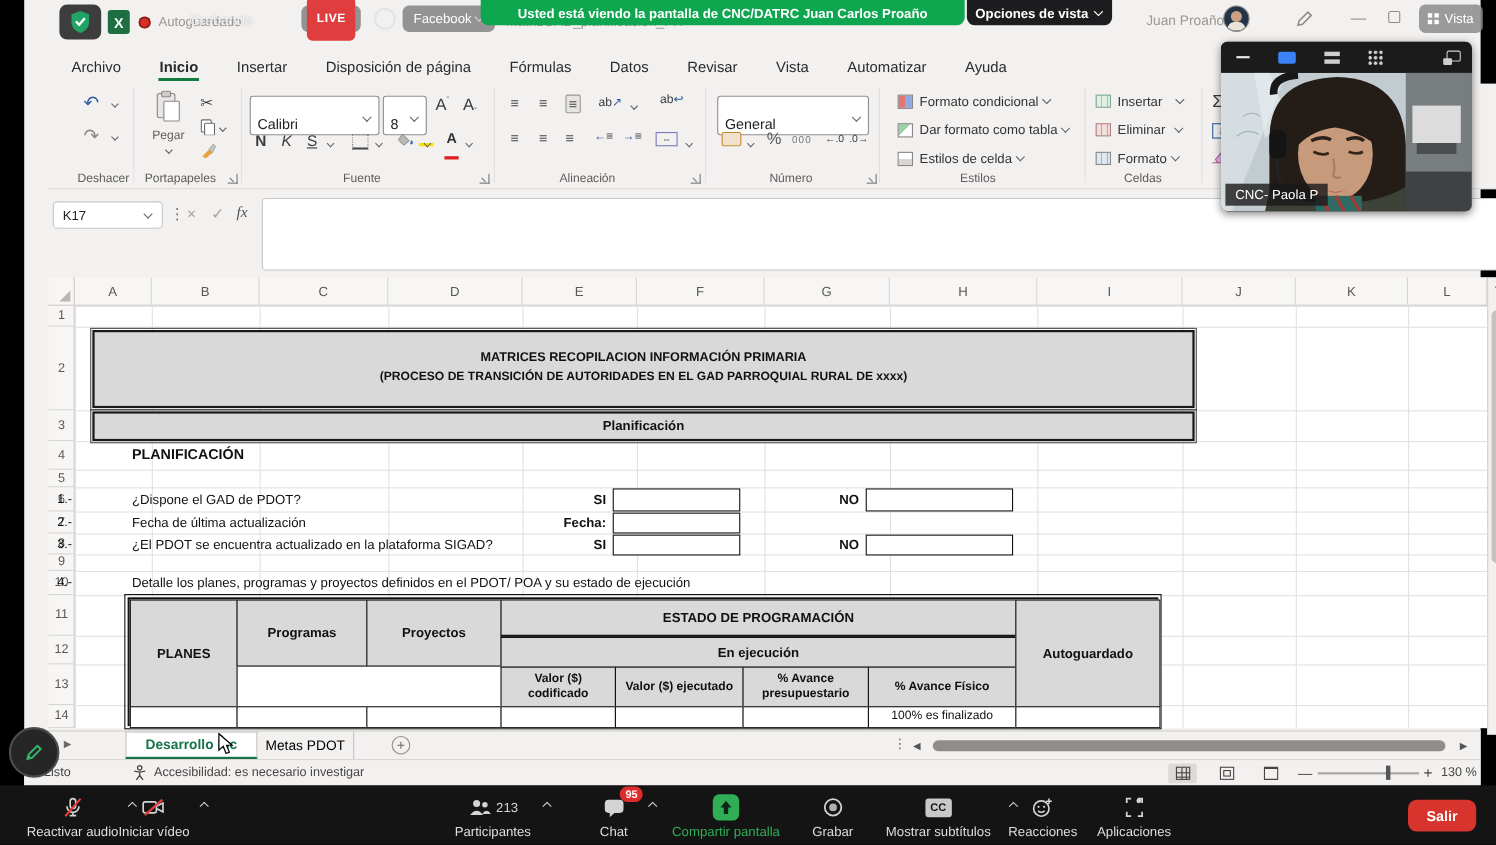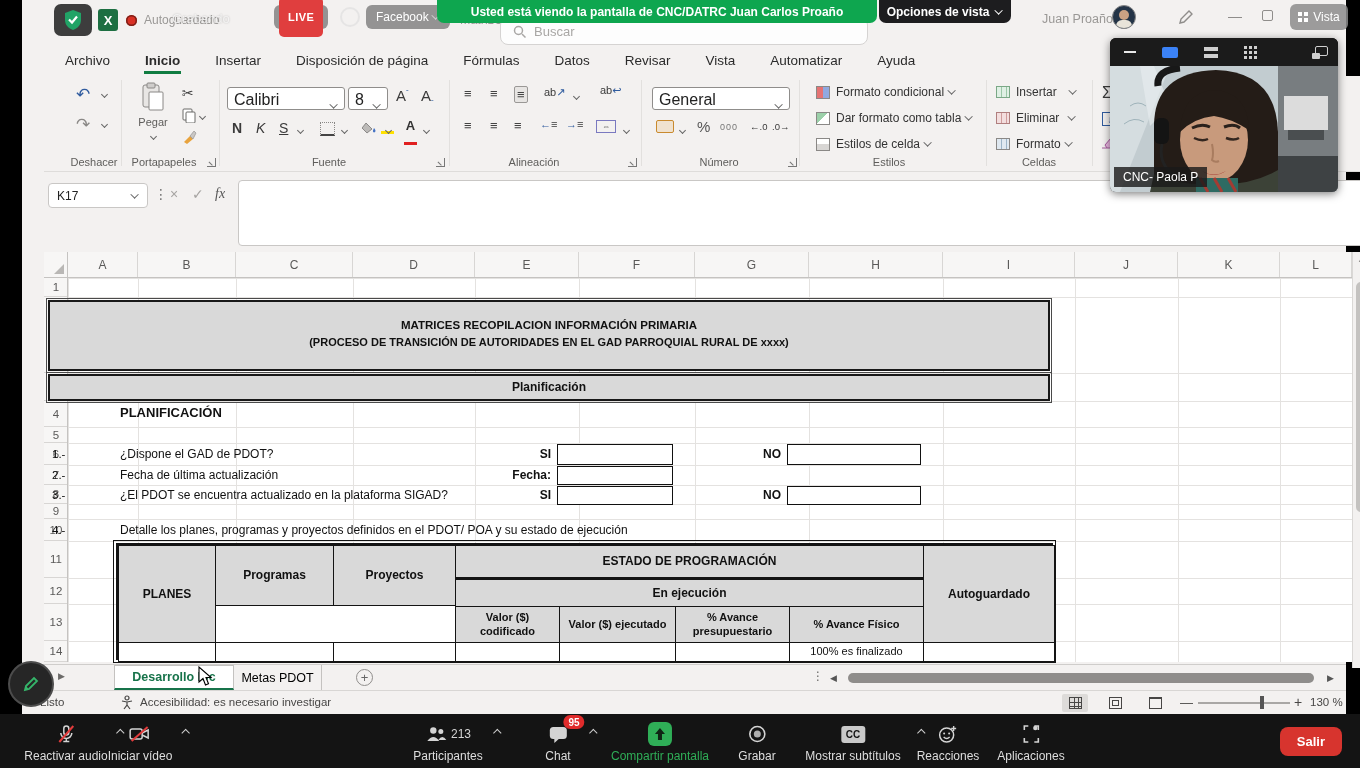--- a/index.html
+++ b/index.html
@@ -40,21 +40,21 @@
   .rtab { padding:4px 1px 6px; cursor:default; }
   .rtab.active { font-weight:700; box-shadow:inset 0 -3px 0 #107C41; }
 
   
   #ribbon { position:absolute; left:22px; top:76px; width:1324px; height:96px; background:#f3f1f0; border-bottom:1px solid #dedcda; }
   .rsep { position:absolute; top:4px; width:1px; height:86px; background:#e2e0de; }
   .rlabel { position:absolute; top:80px; font-size:11px; color:#5e5d5b; text-align:center; }
   .launch { position:absolute; top:82px; width:9px; height:9px; border-right:1.4px solid #777; border-bottom:1.4px solid #777; }
   .launch::after { content:""; position:absolute; right:2px; bottom:2px; width:5px; height:1.4px; background:#777; transform:rotate(45deg); }
   .rbtn { position:absolute; font-size:14px; color:#3a3a3a; }
-  .combo { position:absolute; background:#fff; border:1px solid #8f8d8b; border-radius:3px; font-size:16px; color:#222; display:flex; align-items:flex-end; justify-content:space-between; padding:0 6px; }
+  .combo { position:absolute; background:#fff; border:1px solid #8f8d8b; border-radius:3px; font-size:13px; color:#222; display:flex; align-items:flex-start; justify-content:space-between; padding:17px 6px; }
   .caret { display:inline-block; width:6px; height:6px; border-left:1.3px solid #666; border-bottom:1.3px solid #666; transform:rotate(-45deg) translateY(-2px); }
   .caret.up { transform:rotate(135deg); }
   .caret.lt { border-color:#cfcfcf; }
   .minicaret { position:absolute; width:5px; height:5px; border-left:1.2px solid #666; border-bottom:1.2px solid #666; transform:rotate(-45deg); }
   .lines3 { display:inline-block; font-size:13px; color:#444; letter-spacing:0; }
   .alsel { border:1px solid #9a9896; background:#e7e5e3; border-radius:2px; padding:0 2px; }
   .stybtn { position:absolute; font-size:12px; color:#333; display:flex; align-items:center; gap:6px; }
   .styico { width:14px; height:13px; border:1px solid #8a8886; background:linear-gradient(90deg,#e57373 0 50%,#90a9e0 50% 100%); }
   .styico.t2 { background:linear-gradient(135deg,#9bd0a9 0 45%,#fff 45% 100%); }
   .styico.t3 { background:linear-gradient(0deg,#d8d6d4 0 50%,#fff 50% 100%); }
@@ -73,21 +73,21 @@
   .chcell { position:absolute; top:0; height:26px; display:flex; align-items:center; justify-content:center; font-size:12px; color:#5a5958; border-right:1px solid #d8d6d4; }
   #rowhdr { position:absolute; left:22px; top:278px; width:24px; height:384px; background:#f7f6f5; border-right:1px solid #c5c3c1; overflow:hidden; }
   .rhcell { position:absolute; left:0; width:24px; display:flex; align-items:center; justify-content:center; font-size:11.5px; color:#5a5958; border-bottom:1px solid #d8d6d4; }
   #selall { position:absolute; left:22px; top:252px; width:24px; height:26px; background:#f7f6f5; border-right:1px solid #c5c3c1; border-bottom:1px solid #c5c3c1; }
   #selall::after { content:""; position:absolute; right:3px; bottom:3px; border-left:10px solid transparent; border-bottom:10px solid #b9b7b5; }
   #gridbg { position:absolute; left:46px; top:278px; width:1284px; height:384px; background:#fff; overflow:hidden; }
   .gvl { position:absolute; top:0; width:1px; height:384px; background:#e4e2e0; }
   .ghl { position:absolute; left:0; width:1284px; height:1px; background:#e4e2e0; }
 
   
-  .cellblock { position:absolute; background:#d9d9d9; border:2px solid #181818; outline:1px solid #4a4a4a; outline-offset:1px; text-align:center; color:#111; }
+  .cellblock { position:absolute; background:#d9d9d9; border:2px solid #181818; outline:1px solid #4a4a4a; outline-offset:1px; text-align:center; color:#111;margin-left:36px; }
   .qtext { position:absolute; font-size:12px; color:#111; white-space:nowrap; }
   .qnum { position:absolute; font-size:11.5px; color:#111; }
   .qlbl { position:absolute; font-size:12px; font-weight:bold; color:#111; text-align:right; }
   .abox { position:absolute; background:#fff; border:1.5px solid #111; }
   #ptable { position:absolute; left:116px; top:543px; width:937px; height:117px; border:2px solid #141414; outline:1px solid #141414; outline-offset:2px; background:#fff; }
   .tcell { position:absolute; background:#d9d9d9; border:1px solid #141414; display:flex; align-items:center; justify-content:center; font-weight:bold; font-size:11px; color:#111; text-align:center; line-height:1.25; padding:1px; }
   .tcell.big { font-size:12px; }
   .tcell.white { background:#fff; font-weight:normal; }
 
   
@@ -157,27 +157,20 @@
     <span class="ghost-rec">Grabando</span>
     <div class="live-box">
       <span class="live-pill">LIVE</span>
     </div>
     <div class="live-circle"></div>
     <div class="fb-box">
       <span>Facebook</span>
       <span class="caret lt"></span>
     </div>
     <span class="filename">MatrizGAD_planificación_PR</span>
-    <div class="searchbox">
-      <svg width="13" height="13" viewBox="0 0 13 13">
-          <circle cx="5.5" cy="5.5" r="4" fill="none" stroke="#a9a7a5" stroke-width="1.5"></circle>
-          <line x1="9" y1="9" x2="12.5" y2="12.5" stroke="#a9a7a5" stroke-width="1.5"></line>
-        </svg>
-      <span>Buscar</span>
-    </div>
 
     <div id="rtabs">
         <div class="rtab">Archivo</div>
         <div class="rtab active">Inicio</div>
         <div class="rtab">Insertar</div>
         <div class="rtab">Disposición de página</div>
         <div class="rtab">Fórmulas</div>
         <div class="rtab">Datos</div>
         <div class="rtab">Revisar</div>
         <div class="rtab">Vista</div>

